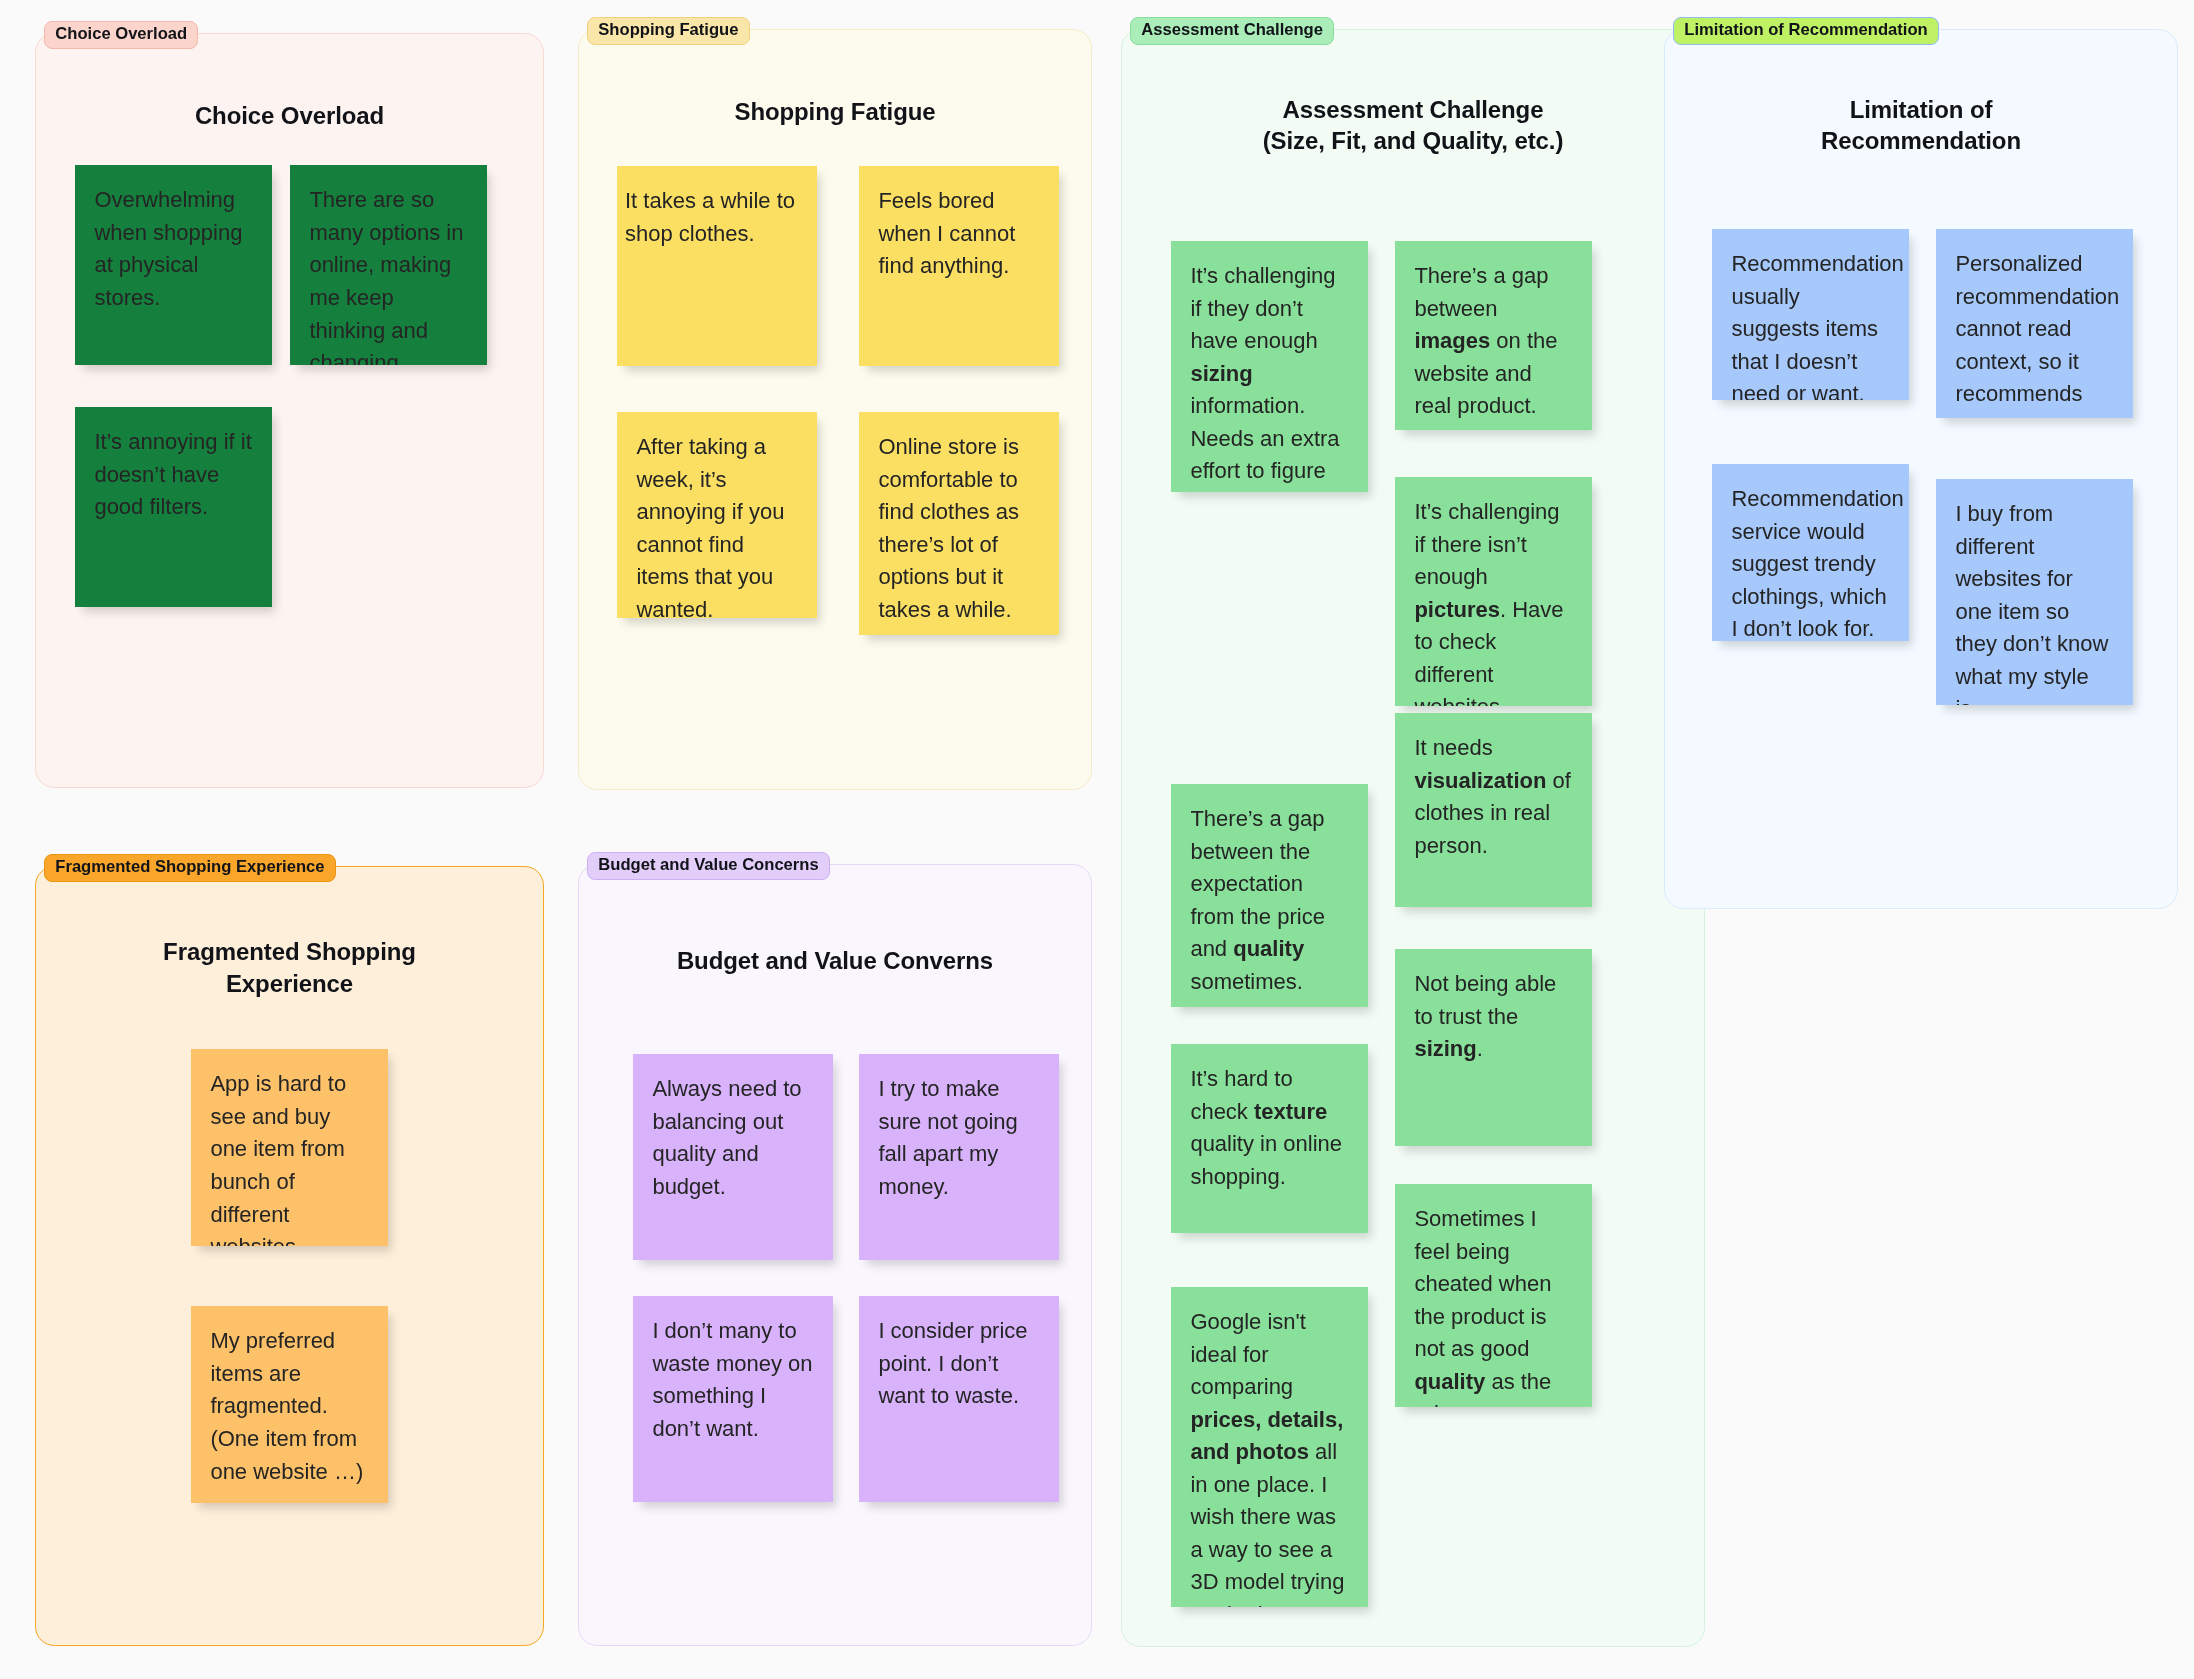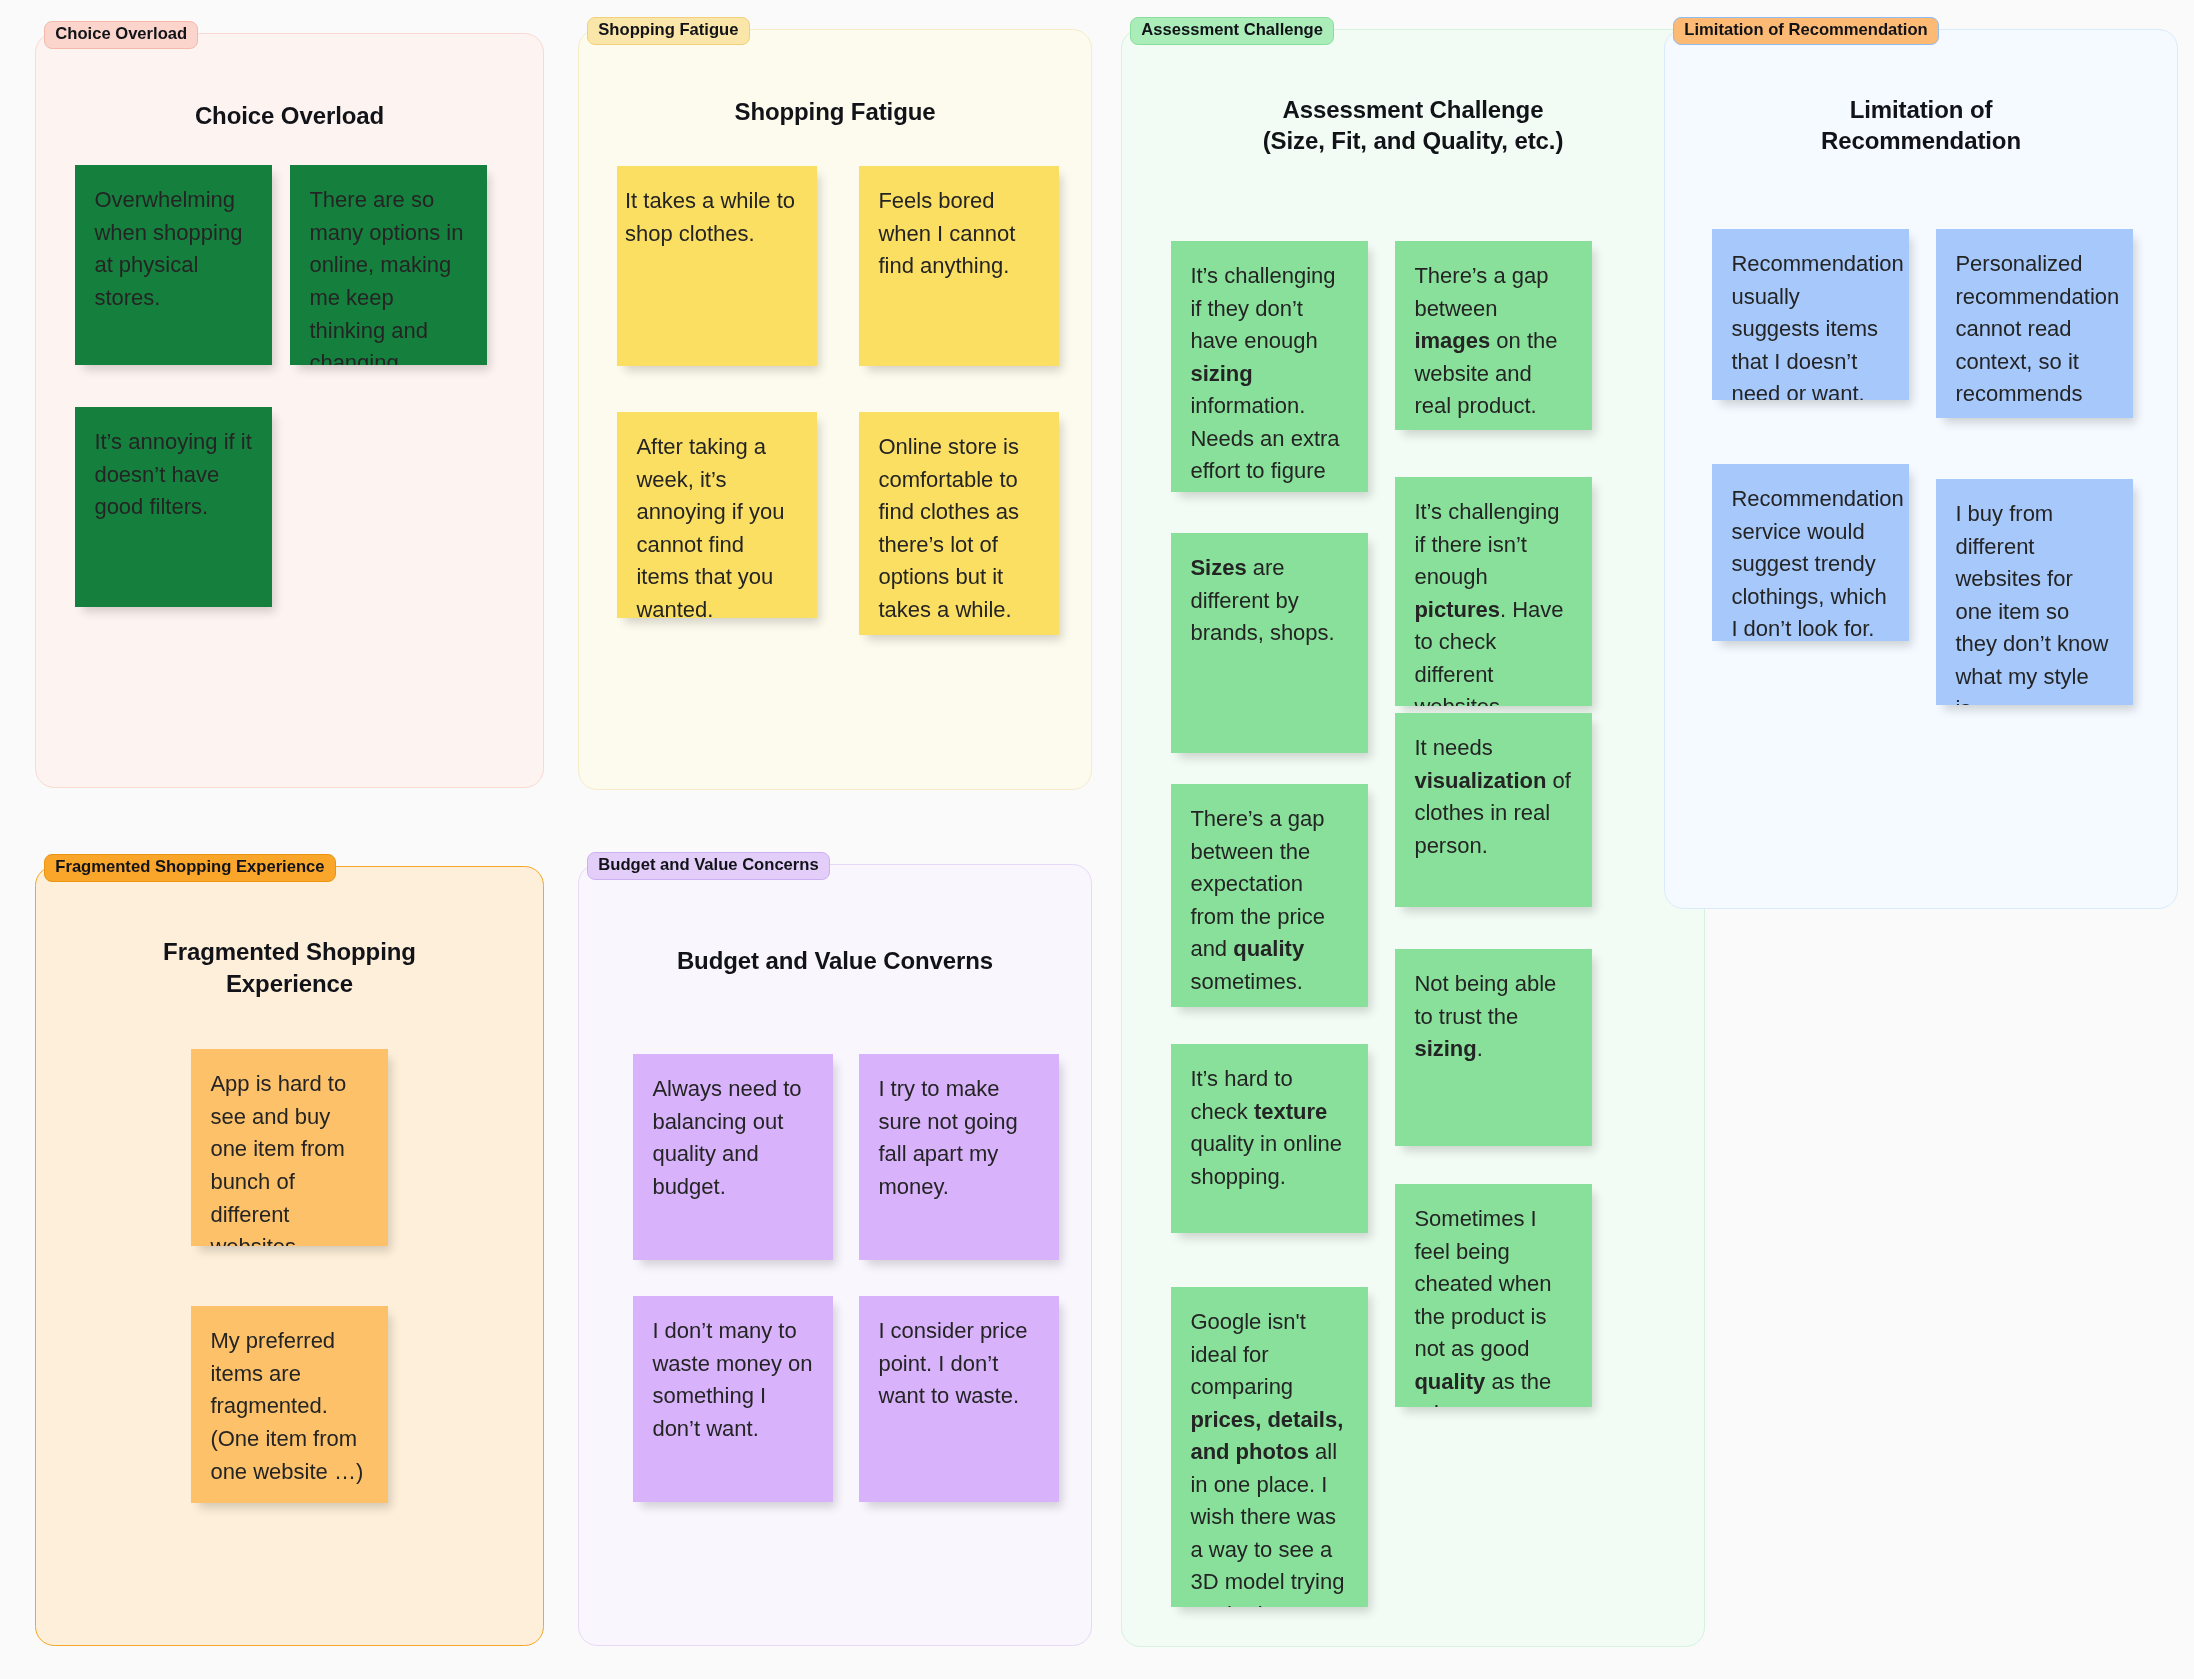--- a/index.html
+++ b/index.html
@@ -59,21 +59,21 @@
 
   .p-yellow { background:#fdfbed; border-color:#f6ecc9; }
   .p-yellow .panel-tag { background:#fae6a8; border-color:#f0d07a; }
   .n-yellow { background:#fbdf63; }
 
   .p-green  { background:#f2fcf4; border-color:#d4f2dd; }
   .p-green  .panel-tag { background:#abedb9; border-color:#87dd9c; }
   .n-green  { background:#88e09a; }
 
   .p-blue   { background:#f4faff; border-color:#d9ebfb; }
-  .p-blue   .panel-tag { background:#fdba74; border-color:#8fbcf2; }
+  .p-blue   .panel-tag { background:#bef264; border-color:#8fbcf2; }
   .n-blue   { background:#a6c8fb; }
 
   .p-orange { background:#fdefd9; border-color:#f5a623; }
   .p-orange .panel-tag { background:#f9a62b; border-color:#ea9510; }
   .n-orange { background:#fcc169; }
 
   .p-purple { background:#faf6fe; border-color:#e6d9f7; }
   .p-purple .panel-tag { background:#e3cefa; border-color:#cdb0f2; }
   .n-purple { background:#d8b3fb; }
 </style>
@@ -100,21 +100,20 @@
   </div>
 
   <div class="panel p-green" style="left:1121px; top:28.6px; width:584px; height:1618px;">
     <div class="panel-tag">Assessment Challenge</div>
     <div class="panel-title" style="top:64px;">
       <span>Assessment Challenge</span><br>
       <span>(Size, Fit, and Quality, etc.)</span>
     </div>
 
     <div class="note n-green" style="left:49px; top:211px; width:197px; height:251px;">It’s challenging if they don’t have enough <b>sizing</b> information. Needs an extra effort to figure out the size.</div>
-    <div class="note n-green" style="left:49px; top:503px; width:197px; height:220px;"><b>Sizes</b> are different by brands, shops.</div>
     <div class="note n-green" style="left:49px; top:754px; width:197px; height:223px;">There’s a gap between the expectation from the price and <b>quality</b> sometimes.</div>
     <div class="note n-green" style="left:49px; top:1014px; width:197px; height:189px;">It’s hard to check <b>texture</b> quality in online shopping.</div>
     <div class="note n-green" style="left:49px; top:1257px; width:197px; height:320px;">Google isn't ideal for comparing <b>prices, details, and photos</b> all in one place. I wish there was a way to see a 3D model trying on the items.</div>
 
     <div class="note n-green" style="left:273px; top:211px; width:197px; height:189px;">There’s a gap between <b>images</b> on the website and real product.</div>
     <div class="note n-green" style="left:273px; top:447px; width:197px; height:229px;">It’s challenging if there isn’t enough <b>pictures</b>. Have to check different websites.</div>
     <div class="note n-green" style="left:273px; top:683px; width:197px; height:194px;">It needs <b>visualization</b> of clothes in real person.</div>
     <div class="note n-green" style="left:273px; top:919px; width:197px; height:197px;">Not being able to trust the <b>sizing</b>.</div>
     <div class="note n-green" style="left:273px; top:1154px; width:197px; height:223px;">Sometimes I feel being cheated when the product is not as good <b>quality</b> as the price.</div>
   </div>

